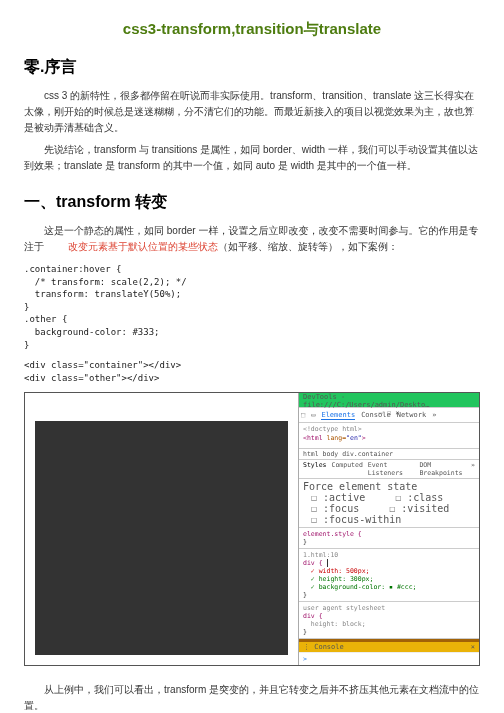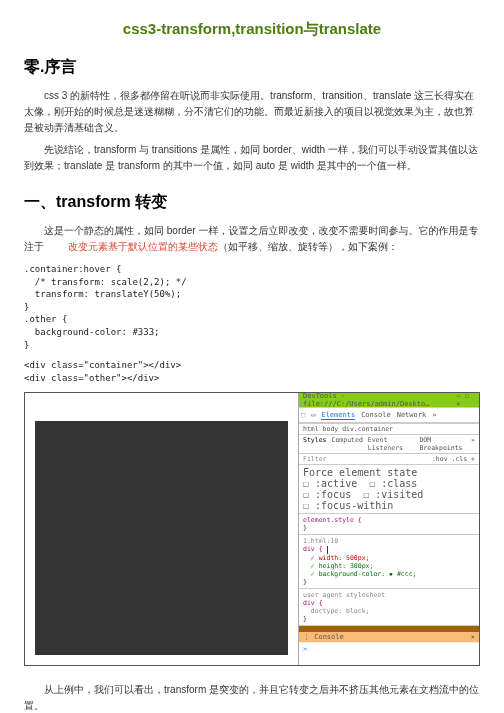--- a/index.html
+++ b/index.html
@@ -65,28 +65,29 @@
     border-left: 1px solid #aaa;
     background: #fff;
     font-family: Consolas, monospace;
     font-size: 7px;
     color: #333;
     display: flex;
     flex-direction: column;
   }
   .dev-titlebar {
     height: 14px;
-    background: #84cc16;
+    background: #22c55e;
     border-bottom: 1px solid #ccc;
     font-size: 7px;
     padding: 0 4px;
     display: flex;
     align-items: center;
     justify-content: space-between;
     color: #555;
+    flex-direction: column;
   }
   .dev-tabs {
     display: flex;
     border-bottom: 1px solid #ccc;
     font-size: 7px;
     align-items: center;
     height: 14px;
     padding-left: 2px;
     gap: 6px;
   }
@@ -128,40 +129,40 @@
     font-size: 6.5px;
     color: #888;
   }
   .filter-row .hov { color: #555; }
   .force-block {
     border-bottom: 1px solid #ccc;
     padding: 2px 4px;
     font-size: 10px;
     color: #555;
   }
-  .force-block .row { display: flex; gap: 12px; }
+  .force-block .row { display: flex; gap: 30px; margin-left: 8px; }
   .style-block {
     border-bottom: 1px solid #ccc;
     padding: 2px 4px;
     font-size: 6.5px;
   }
   .style-block .hdr { color: #888; text-align: left; }
   .style-block .sel { color: #a0136b; }
   .prop-row { white-space: pre; }
   .chk { color: #555; }
   .inh { color: #888; padding: 1px 4px; font-size: 6.5px; background: #f2f2f2; border-bottom: 1px solid #ccc;}
   .console-bar {
-    border-top: 6px solid #a16207;
+    border-top: 3px solid #a16207;
     font-size: 7px;
     padding: 1px 4px;
     color: #555;
     display: flex;
     justify-content: space-between;
     align-items: center;
-    background: #fdba74;
+    background: #eab308;
   }
   .console-body {
     border-top: 1px solid #eee;
     padding: 2px 4px;
     font-size: 6.5px;
     color: #1a73e8;
   }
   .caret { color: #1a73e8; }
   .cursor-i { display:inline-block; width:0; height:8px; border-left:1px solid #333; vertical-align:middle; }
 </style>
@@ -202,31 +203,32 @@
       </span>
     </div>
     <div class="dev-tabs">
       <span>⬚</span>
       <span>▭</span>
       <span class="active">Elements</span>
       <span>Console</span>
       <span>Network</span>
       <span>»</span>
     </div>
+    <div class="dev-body">
+      <div class="tag-line t-grey">&lt;!doctype html&gt;</div>
+      <div class="tag-line"><span class="t-pink">&lt;html</span><span class="t-orange"> lang=</span><span class="t-blue">"en"</span><span class="t-pink">&gt;</span></div>
+
+    </div>
     <div class="breadcrumb">html  body  div.container</div>
     <div class="styles-tabs">
       <span class="active">Styles</span>
       <span>Computed</span>
       <span>Event Listeners</span>
       <span>DOM Breakpoints</span>
       <span>»</span>
-    </div>
-    <div class="filter-row">
-      <span>Filter</span>
-      <span class="hov">:hov  .cls  +</span>
     </div>
     <div class="force-block">
       <div>Force element state</div>
       <div class="row">
         <span>☐ <span>:active</span></span>
         <span>☐ <span>:class</span></span>
       </div>
       <div class="row">
         <span>☐ <span>:focus</span></span>
         <span>☐ <span>:visited</span></span>
@@ -243,21 +245,21 @@
       <div class="hdr">1.html:10</div>
       <div class="prop-row"><span class="sel">div {</span> <span class="cursor-i"></span></div>
       <div class="prop-row"><span class="chk">  </span><span class="t-red">✓ width: 500px;</span></div>
       <div class="prop-row"><span class="chk">  </span><span class="t-green">✓ height: 300px;</span></div>
       <div class="prop-row"><span class="chk">  </span><span class="t-green">✓ background-color: ▪ #ccc;</span></div>
       <div class="prop-row">}</div>
     </div>
     <div class="style-block">
       <div class="hdr">user agent stylesheet</div>
       <div class="prop-row"><span class="sel">div {</span></div>
-      <div class="prop-row t-grey">  doctype: block;</div>
+      <div class="prop-row t-grey">  height: block;</div>
       <div class="prop-row">}</div>
     </div>
     <div class="console-bar">
       <span><span>⋮</span> <span>Console</span></span>
       <span>×</span>
     </div>
     <div class="console-body">
       <span class="caret">&gt;</span>
     </div>
   </div>

